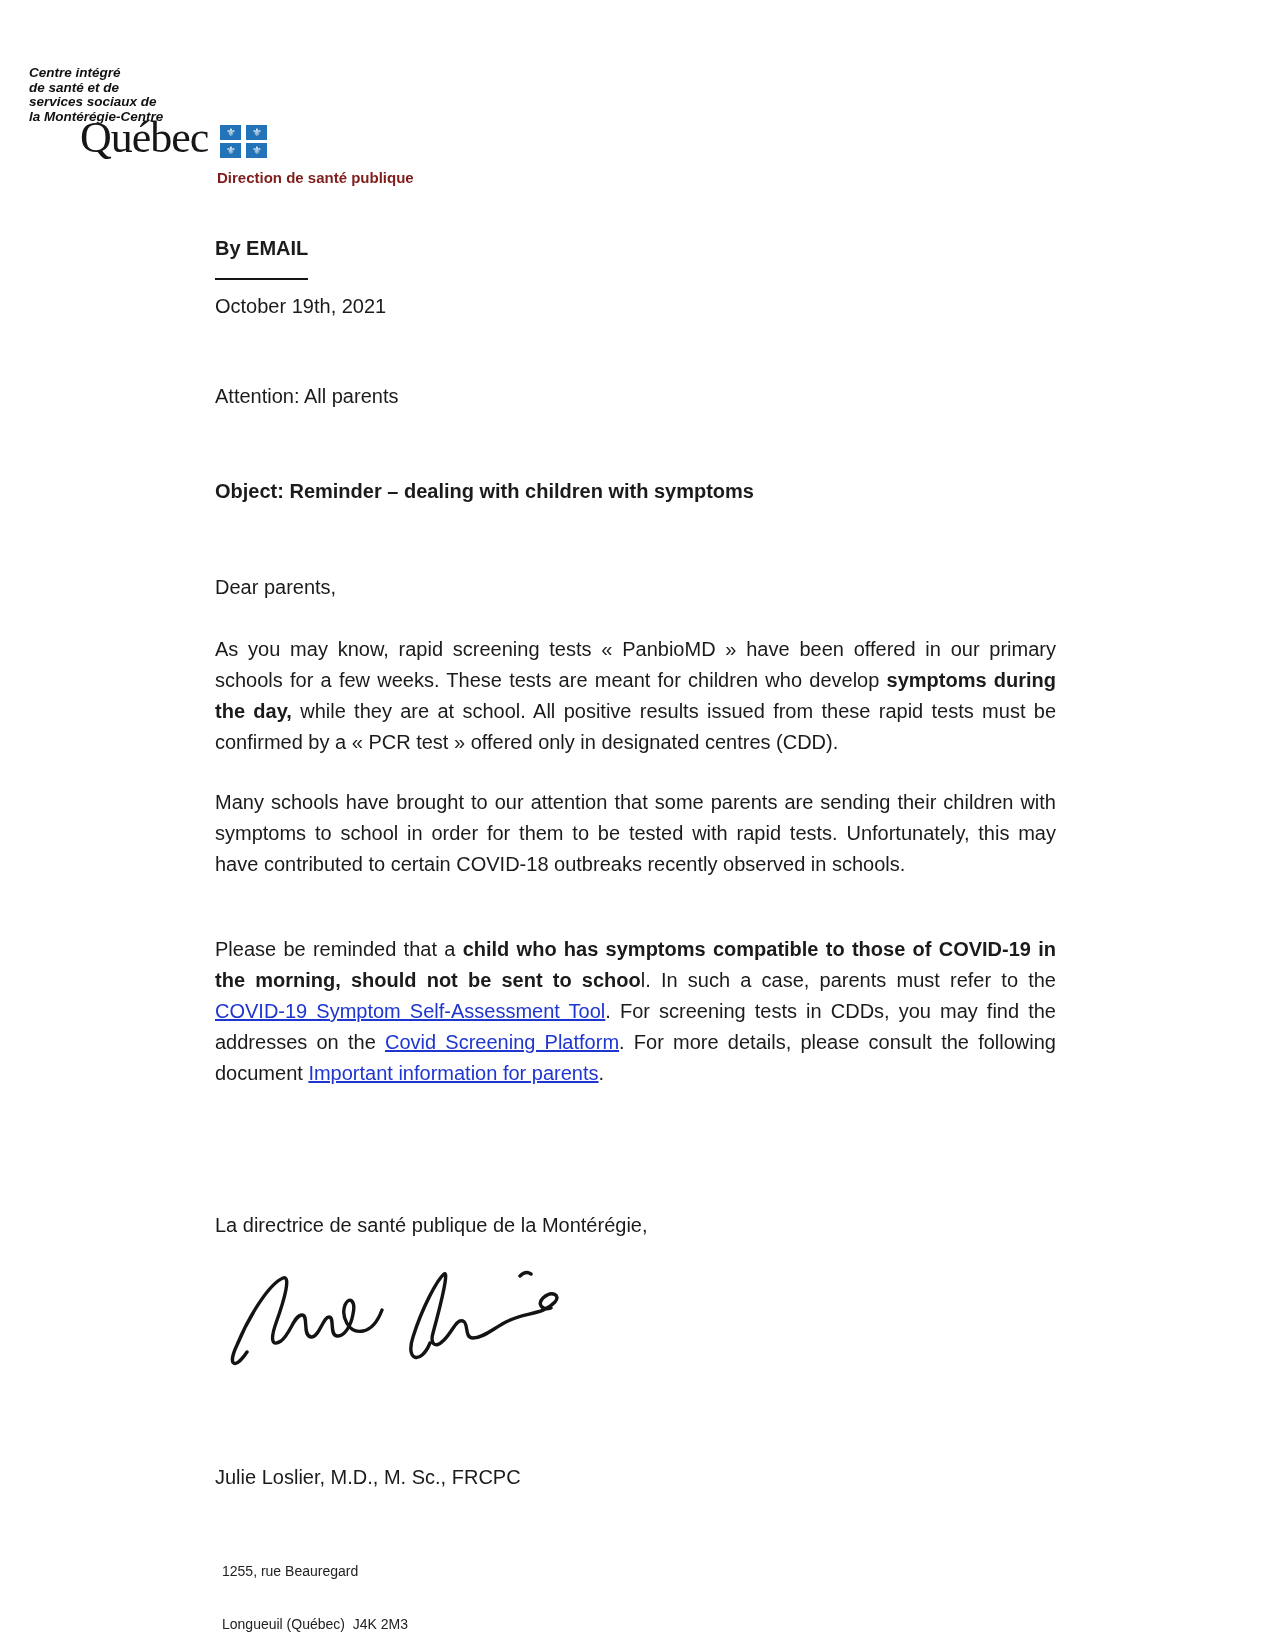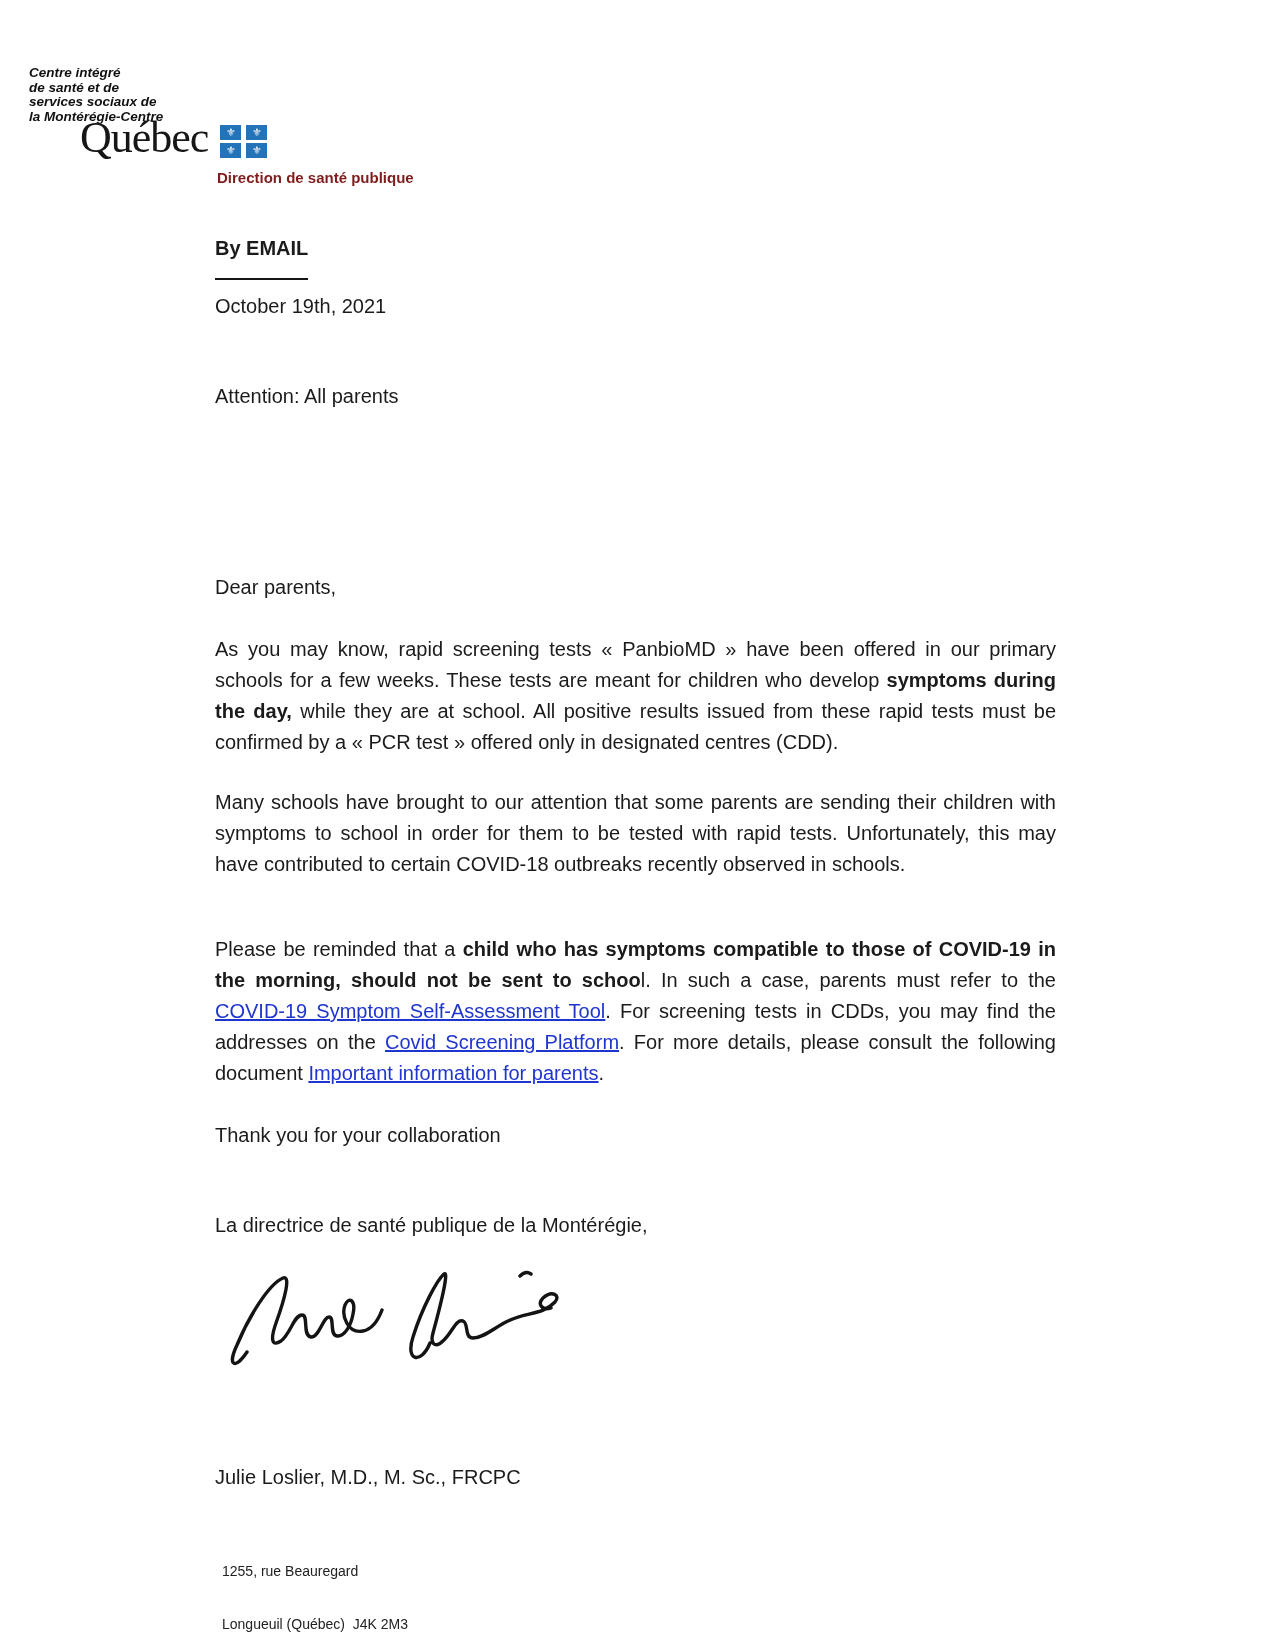--- a/index.html
+++ b/index.html
@@ -66,30 +66,30 @@
       <span class="flag-cell">⚜</span>
       <span class="flag-cell">⚜</span>
     </div>
   </div>
 
   <div class="dept">Direction de santé publique</div>
 
   <div class="hline by-email"><span>By EMAIL</span></div>
   <div class="hline date">October 19th, 2021</div>
   <div class="hline attention">Attention: All parents</div>
+  <div class="hline subject">Object: Reminder – dealing with children with symptoms</div>
 
   <div class="para salutation">Dear parents,</div>
 
   <div class="para p1"><span>As you may know, rapid screening tests « PanbioMD » have been offered in our primary schools for a few weeks. These tests are meant for children who develop </span><b>symptoms during the day,</b><span> while they are at school. All positive results issued from these rapid tests must be confirmed by a « PCR test » offered only in designated centres (CDD).</span></div>
 
   <div class="para p2">Many schools have brought to our attention that some parents are sending their children with symptoms to school in order for them to be tested with rapid tests. Unfortunately, this may have contributed to certain COVID-18 outbreaks recently observed in schools.</div>
 
   <div class="para p3"><span>Please be reminded that a </span><b>child who has symptoms compatible to those of COVID-19 in the morning, should not be sent to schoo</b><span>l. In such a case, parents must refer to the </span><a class="doclink">COVID-19 Symptom Self-Assessment Tool</a><span>. For screening tests in CDDs, you may find the addresses on the </span><a class="doclink">Covid Screening Platform</a><span>. For more details, please consult the following document </span><a class="doclink">Important information for parents</a><span>.</span></div>
 
-  <div class="para closing">Thank you for your collaboration</div>
 
   <div class="para signoff">La directrice de santé publique de la Montérégie,</div>
 
   <div class="signature">
     <svg width="340" height="125" viewBox="0 0 340 125" fill="none" xmlns="http://www.w3.org/2000/svg">
       <g stroke="#141414" stroke-width="3.4" stroke-linecap="round" fill="none">
         <path d="M22,104 C10,122 2,118 12,97 C24,68 44,36 58,30 C66,27 60,50 51,75 C45,92 47,99 56,93 C66,85 69,67 77,67 C84,67 77,88 86,89 C94,90 98,69 104,69 C110,69 104,87 112,88 C119,89 126,78 128,66 C131,52 124,48 120,57 C116,68 123,86 138,83 C148,81 154,70 157,62"></path>
         <path d="M205,95 C196,117 180,113 188,89 C197,60 212,32 219,26 C224,22 217,52 208,85 C205,96 210,101 219,92 C228,83 231,71 238,73 C244,75 239,90 248,90 C259,90 270,79 283,73 C301,64 318,67 330,54 C336,47 327,42 318,50 C312,56 317,63 326,60"></path>
         <path d="M295,28 C299,24 303,24 306,26"></path>
       </g>

